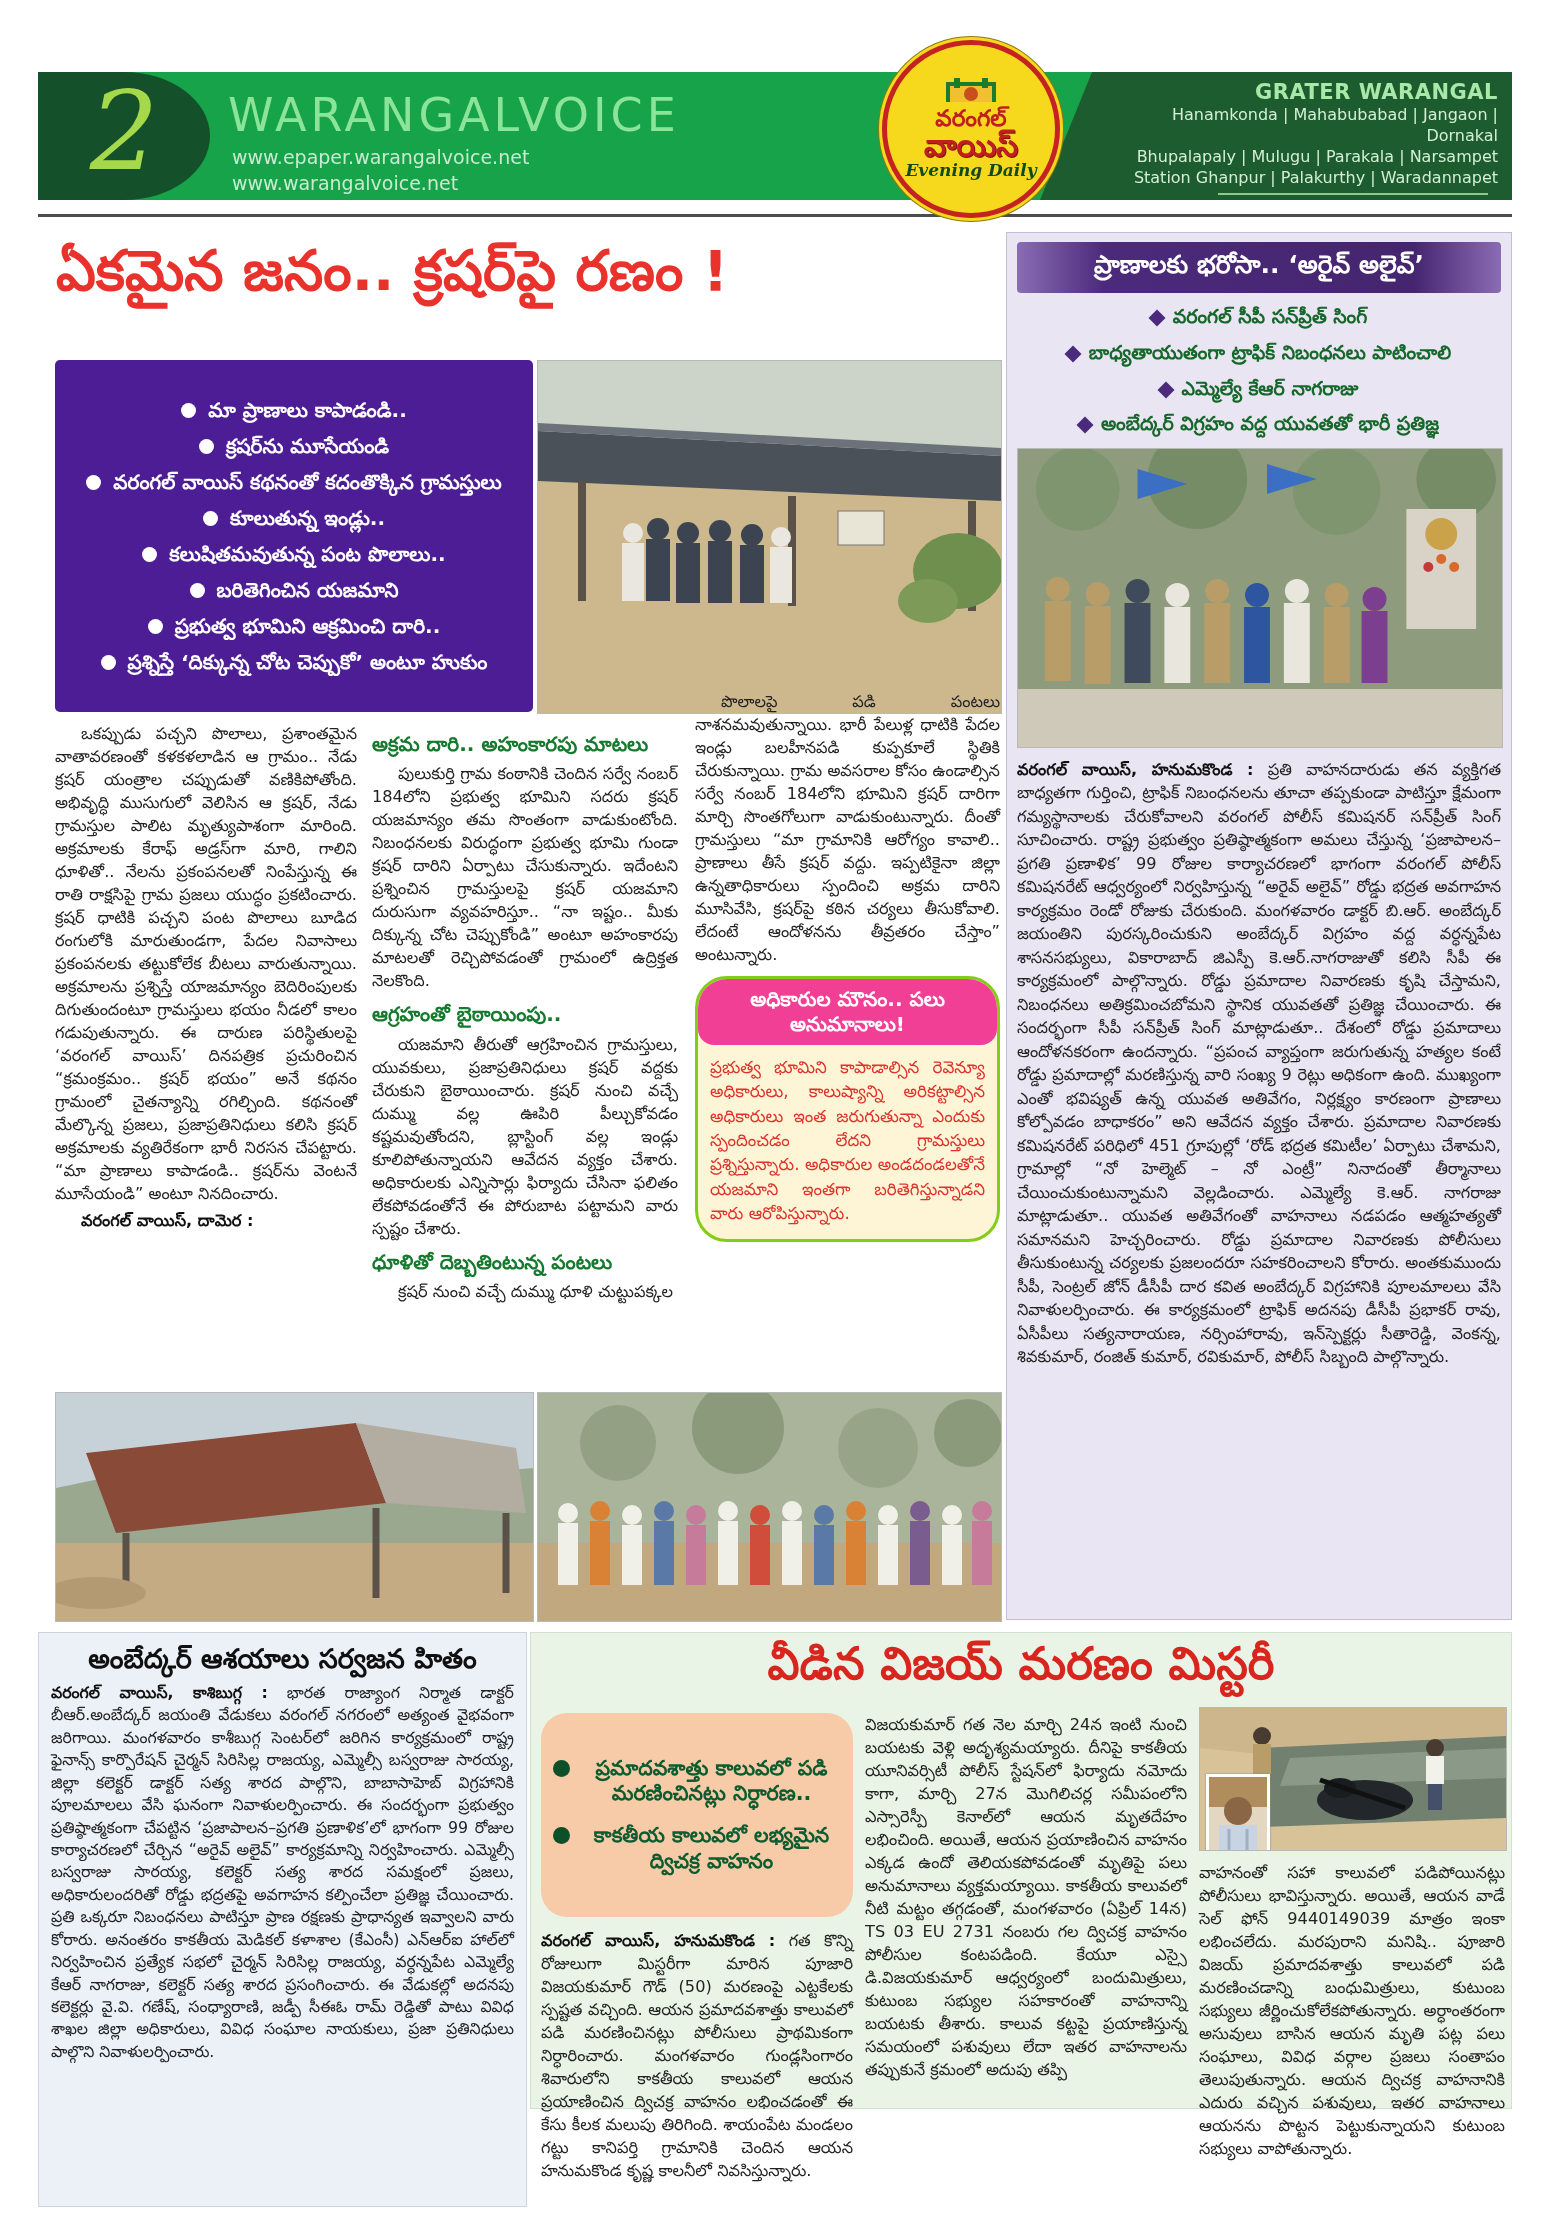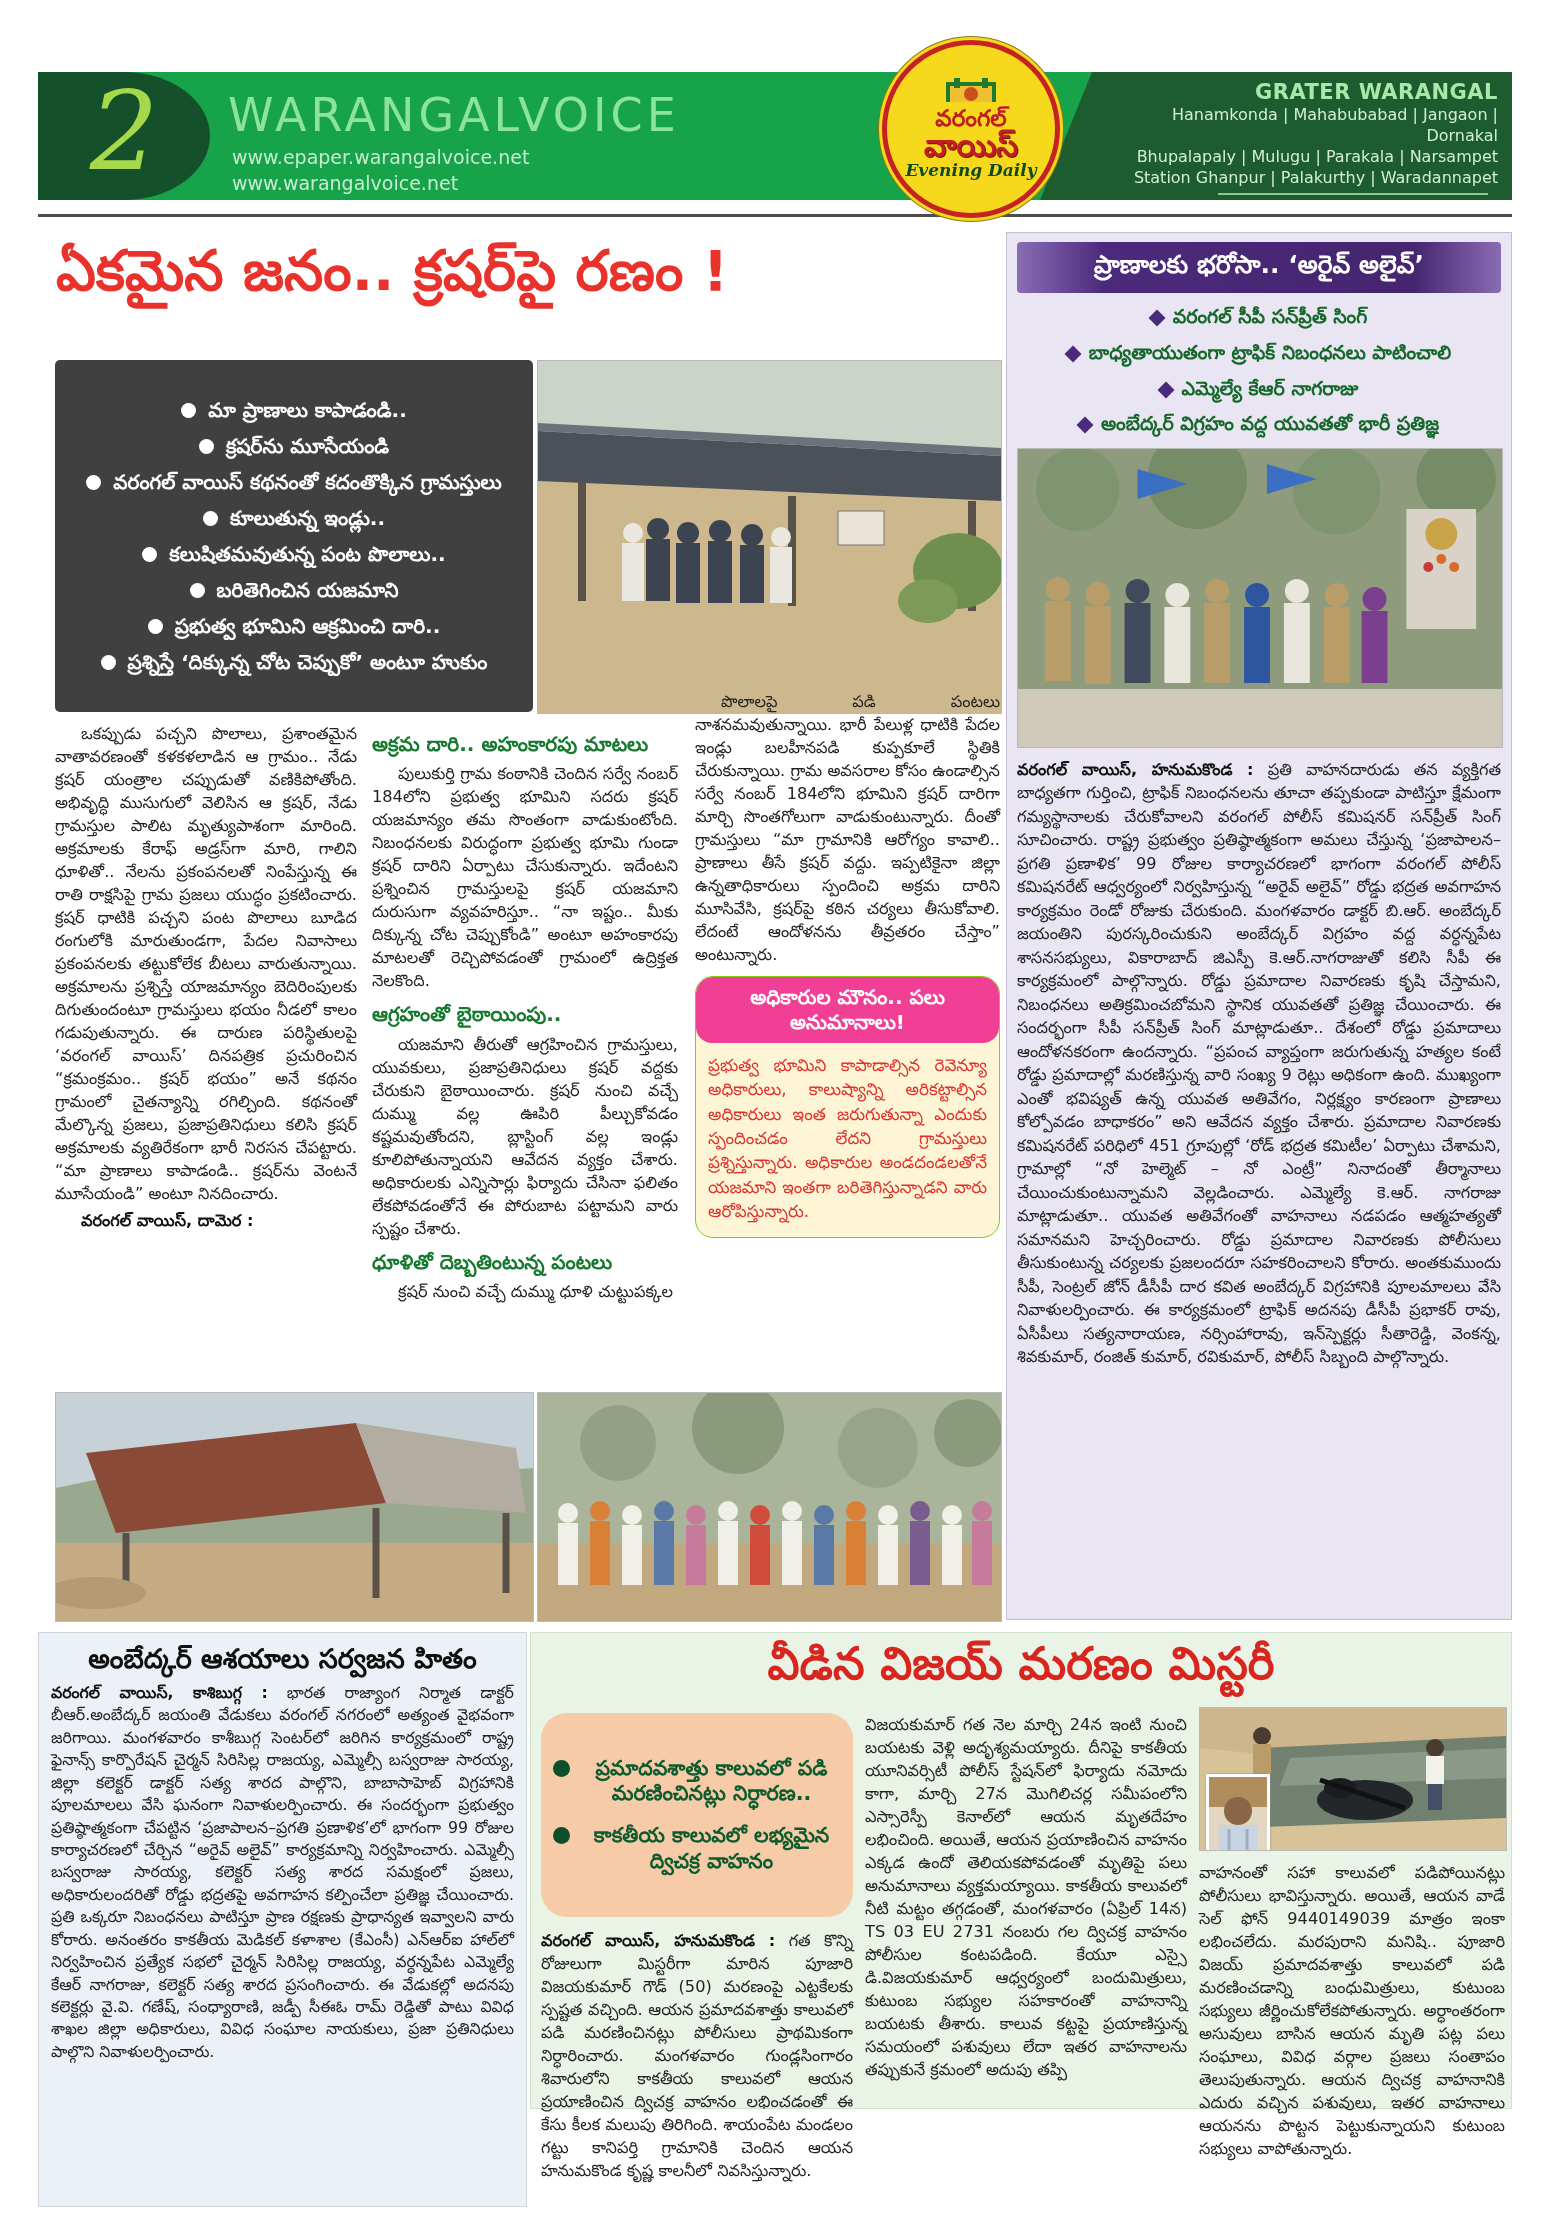--- a/index.html
+++ b/index.html
@@ -28,37 +28,37 @@
         display:flex;flex-direction:column;align-items:center;justify-content:center;text-align:center;}
   .logo .t1{font-size:23px;font-weight:bold;color:#c01f1f;line-height:1.05;}
   .logo .t2{font-size:31px;font-weight:bold;color:#c01f1f;line-height:1.0;text-shadow:1px 1px 0 #7e1414;}
   .logo .t3{font-family:"DejaVu Serif","Liberation Serif",serif;font-style:italic;font-weight:bold;
             font-size:17px;color:#114a1d;line-height:1.1;}
   .logo .arch{width:54px;height:26px;margin-bottom:2px;}
   .toprule{left:38px;top:214px;width:1474px;height:3px;background:#4c4c4c;}
 
   
   .headline{left:56px;top:240px;width:920px;font-size:56px;font-weight:bold;color:#e8322b;line-height:1.12;}
-  .bluebox{left:55px;top:360px;width:478px;height:352px;background:#404040;border-radius:5px;
+  .bluebox{left:55px;top:360px;width:478px;height:352px;background:#4c1d95;border-radius:5px;
            display:flex;flex-direction:column;justify-content:center;gap:12px;padding:14px 10px;box-sizing:border-box;}
   .bb-row{display:flex;align-items:center;justify-content:center;gap:12px;color:#fff;
           font-weight:bold;font-size:20px;text-align:center;line-height:1.2;}
   .bb-dot{width:15px;height:15px;border-radius:50%;background:#fff;flex:none;}
   .photo{overflow:hidden;background:#cfd4cc;border:1px solid #b9b9b9;}
   .leadphoto{left:537px;top:360px;width:463px;height:352px;}
   .photo svg{display:block;width:100%;height:100%;}
 
   .bodytxt{font-size:16.2px;line-height:1.42;text-align:justify;color:#222;}
   .bodytxt p{margin:0 0 4px 0;text-indent:26px;}
   .col1{left:55px;top:722px;width:302px;height:662px;}
   .col2{left:372px;top:722px;width:306px;height:662px;}
   .col3{left:695px;top:690px;width:305px;height:662px;}
   .subhead{color:#157a2e;font-size:20px;font-weight:bold;margin:8px 0 4px 0;text-indent:0;}
   .dateline{font-weight:bold;color:#111;}
-  .pinkbox{margin-top:10px;background:#fdf5d5;border-radius:18px;overflow:hidden;border:1px solid #84cc16;}
+  .pinkbox{margin-top:10px;background:#fdf5d5;border-radius:32px;overflow:hidden;border:3px solid #84cc16;}
   .pink-title{background:#f23f96;color:#fff;font-weight:bold;font-size:20px;text-align:center;
               padding:8px 10px;border-radius:16px;line-height:1.25;}
   .pink-body{color:#df322c;font-size:16.8px;line-height:1.45;padding:10px 12px 14px;text-align:justify;}
   .photo2{left:55px;top:1392px;width:477px;height:228px;}
   .photo3{left:537px;top:1392px;width:463px;height:228px;}
 
   
   .rcol{left:1006px;top:232px;width:506px;height:1388px;background:#e9e5f2;border:1px solid #c4bdd6;
         box-sizing:border-box;padding:9px 10px;}
   .rhead{background:linear-gradient(90deg,#8a6cb4 0%,#4b2a7c 18%,#45256f 82%,#8a6cb4 100%);

